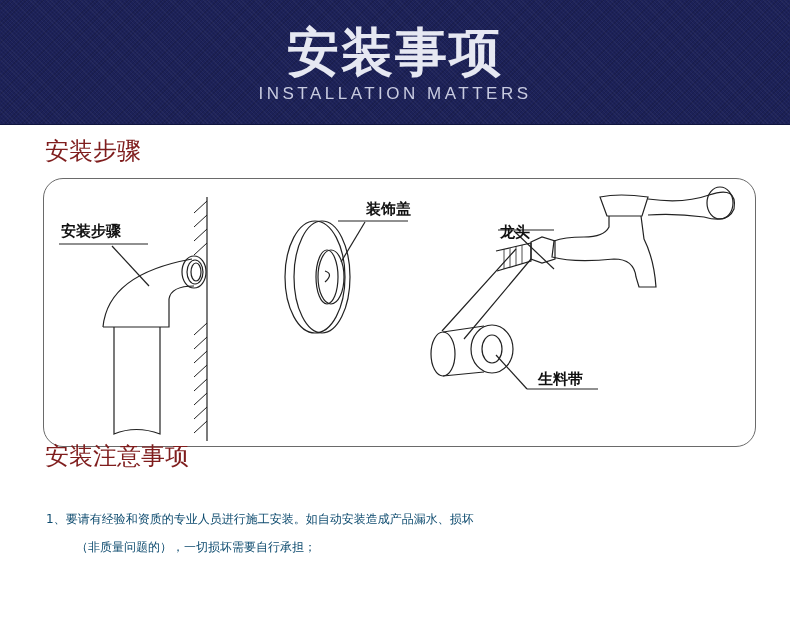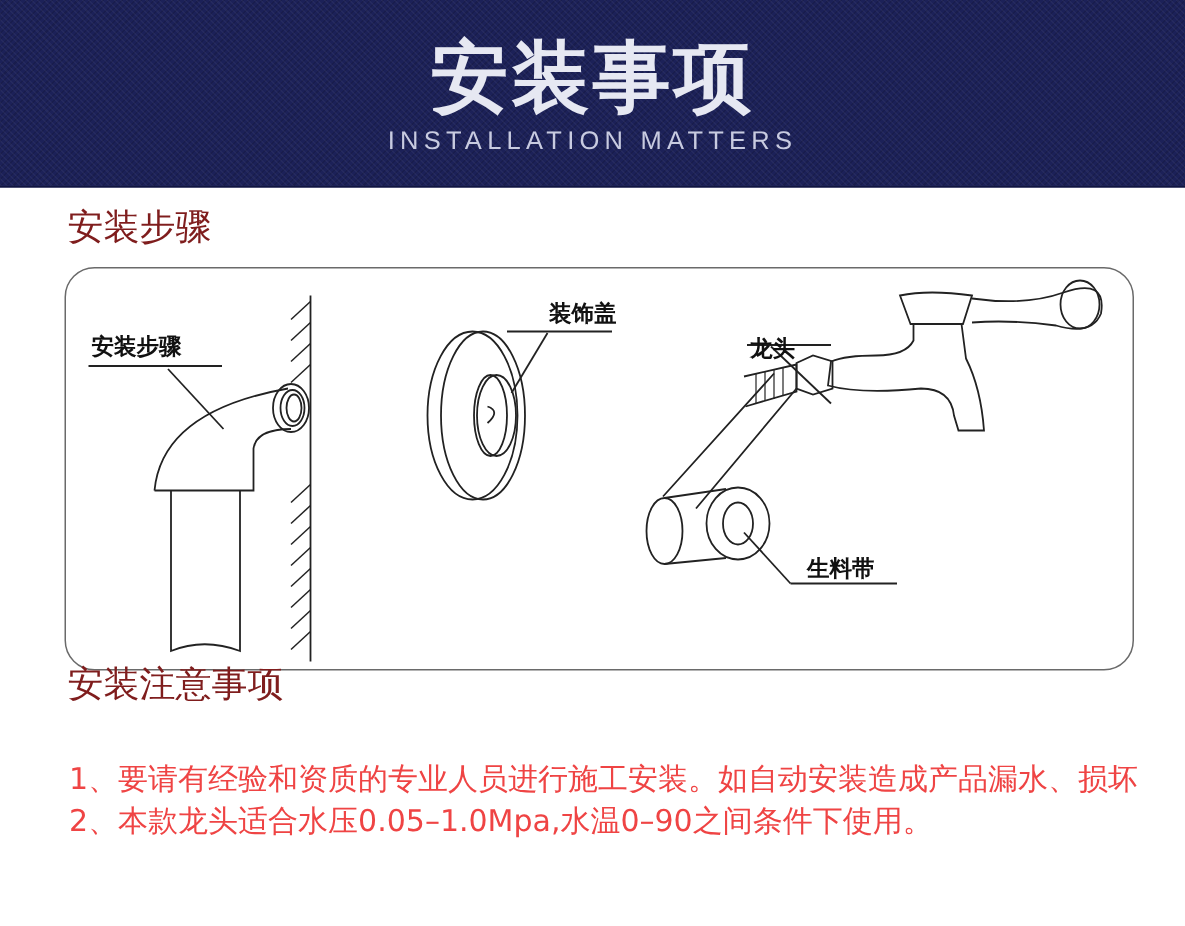--- a/index.html
+++ b/index.html
@@ -12,21 +12,21 @@
     border-bottom:1px solid #101540;}
   .banner-title{position:absolute;left:0;width:790px;top:22px;text-align:center;
     font-size:52px;font-weight:bold;color:#e6e8f2;letter-spacing:2px;line-height:60px;}
   .banner-sub{position:absolute;left:0;width:790px;top:84px;text-align:center;
     font-family:"Liberation Sans",sans-serif;font-size:17px;color:#c8cbe0;letter-spacing:3.5px;}
   .sec-title{position:absolute;left:45px;font-size:24px;color:#7f1d1d;line-height:30px;}
   .box{position:absolute;left:43px;top:178px;width:713px;height:269px;
     border:1.5px solid #6a6a6a;border-radius:20px;box-sizing:border-box;}
   .box svg{position:absolute;left:0;top:0;}
   .lbl{position:absolute;font-size:15px;font-weight:bold;color:#111;line-height:18px;}
-  .notes{position:absolute;left:46px;top:505px;font-size:20px;color:#ef4444;line-height:28px;}
+  .notes{position:absolute;left:46px;top:505px;font-size:12px;color:#0c4a6e;line-height:28px;}
   .notes .indent{padding-left:30px;}
 </style>
 </head>
 <body>
 
 <div class="banner">
   <div class="banner-title">安装事项</div>
   <div class="banner-sub">INSTALLATION MATTERS</div>
 </div>
 
@@ -104,14 +104,14 @@
   <div class="lbl" style="left:17px;top:43px">安装步骤</div>
   <div class="lbl" style="left:322px;top:21px">装饰盖</div>
   <div class="lbl" style="left:456px;top:44px">龙头</div>
   <div class="lbl" style="left:494px;top:191px">生料带</div>
 </div>
 
 <div class="sec-title" style="top:441px">安装注意事项</div>
 
 <div class="notes">
   <div>1、要请有经验和资质的专业人员进行施工安装。如自动安装造成产品漏水、损坏</div>
-  <div>2、本款龙头适合水压0.05–1.0Mpa,水温0–90之间条件下使用。</div>
+  <div class="indent">（非质量问题的），一切损坏需要自行承担；</div>
 </div>
 
 </body></html>

